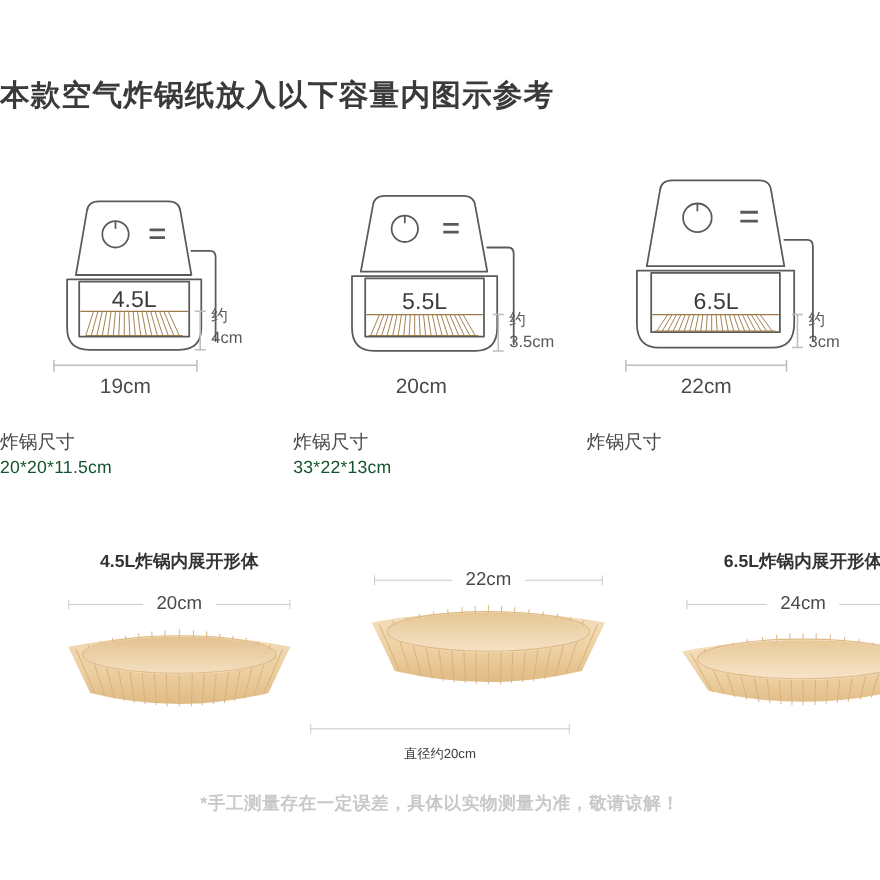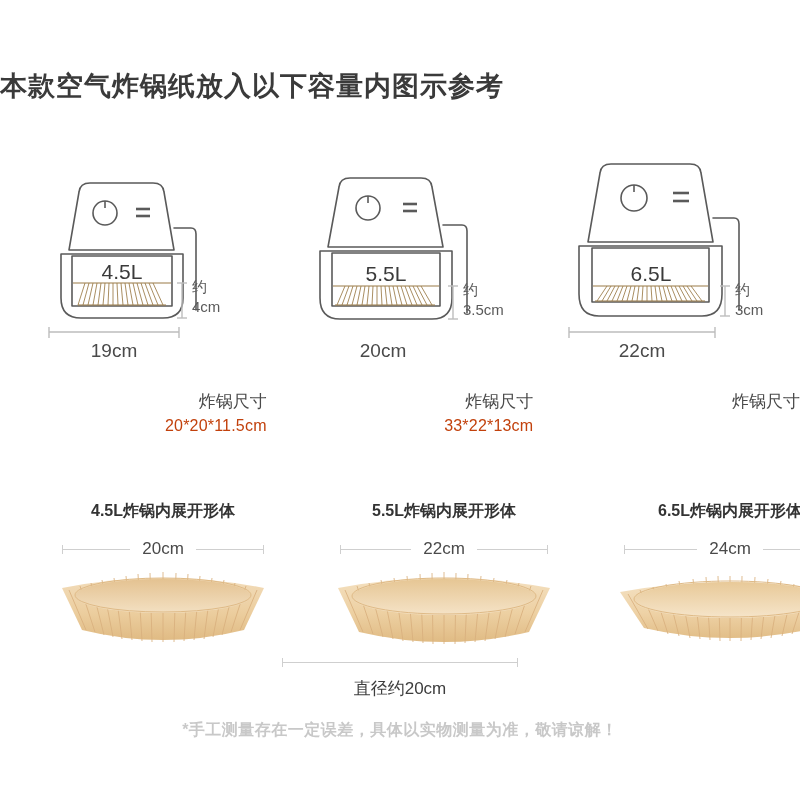--- a/index.html
+++ b/index.html
@@ -53,30 +53,30 @@
   
   .spec-row {
     position: absolute;
     top: 390px;
     left: 0;
     width: 800px;
     display: flex;
   }
   .spec-col {
     flex: 1;
-    text-align: right;
+    text-align: left;
   }
   .spec-title {
     font-size: 17px;
     color: #4a4a4a;
     line-height: 24px;
   }
   .spec-value {
     font-size: 16px;
-    color: #c2410c;
+    color: #14532d;
     line-height: 24px;
     letter-spacing: .2px;
   }
 
   
   .liner-row {
     position: absolute;
     top: 500px;
     left: 0;
     width: 800px;
@@ -136,21 +136,21 @@
   .diameter-note {
     position: absolute;
     top: 653px;
     left: 266px;
     width: 268px;
     text-align: center;
   }
   .diameter-note .dim-bar { margin: 0 16px; }
   .diameter-note .diameter-label {
     margin-top: 6px;
-    font-size: 17px;
+    font-size: 12px;
     color: #3d3d3d;
   }
 
   
   .footer-note {
     position: absolute;
     top: 720px;
     left: 0;
     width: 800px;
     text-align: center;
@@ -407,21 +407,20 @@
           <line x1="198" y1="20" x2="183" y2="66"></line>
         <line x1="209" y1="24" x2="192" y2="64"></line>
       </g>
 
       <ellipse cx="115" cy="30" rx="88" ry="17" fill="url(#lgin1)"></ellipse>
       <ellipse cx="115" cy="29" rx="88" ry="17" fill="none" stroke="#dfba86" stroke-width="1"></ellipse>
     </svg>
   </div>
 
   <div class="liner-col">
-    <div class="liner-heading">5.5L炸锅内展开形体</div>
     <div class="dim-bar">
       <div class="seg left"></div>
       <div class="dim-label">22cm</div>
       <div class="seg right"></div>
     </div>
     <svg class="liner-img" width="236" height="92" viewBox="0 0 236 92">
       <defs>
         <linearGradient id="lg2" x1="0" y1="0" x2="0" y2="1">
           <stop offset="0%" stop-color="#f4e0c0"></stop>
           <stop offset="55%" stop-color="#edd0a2"></stop>

